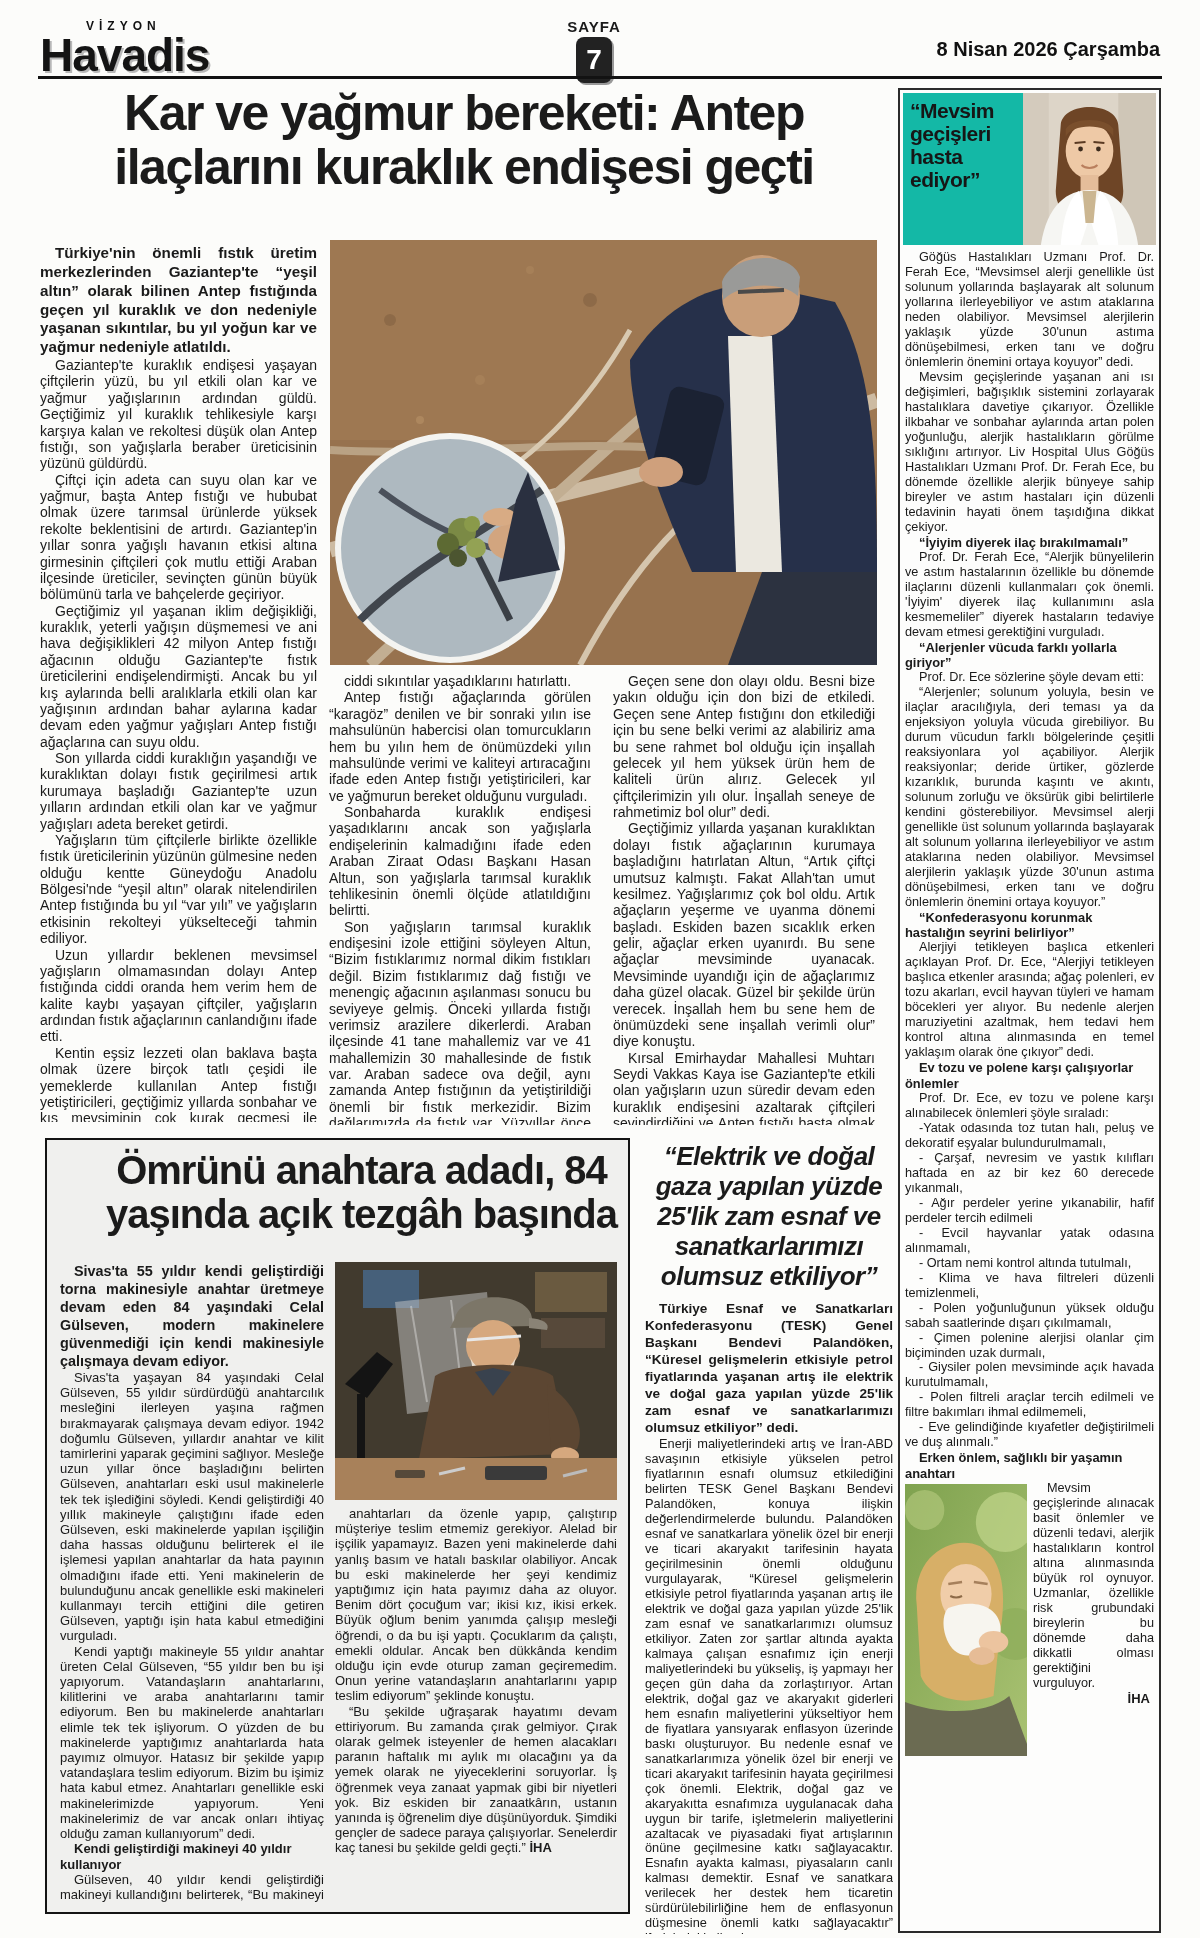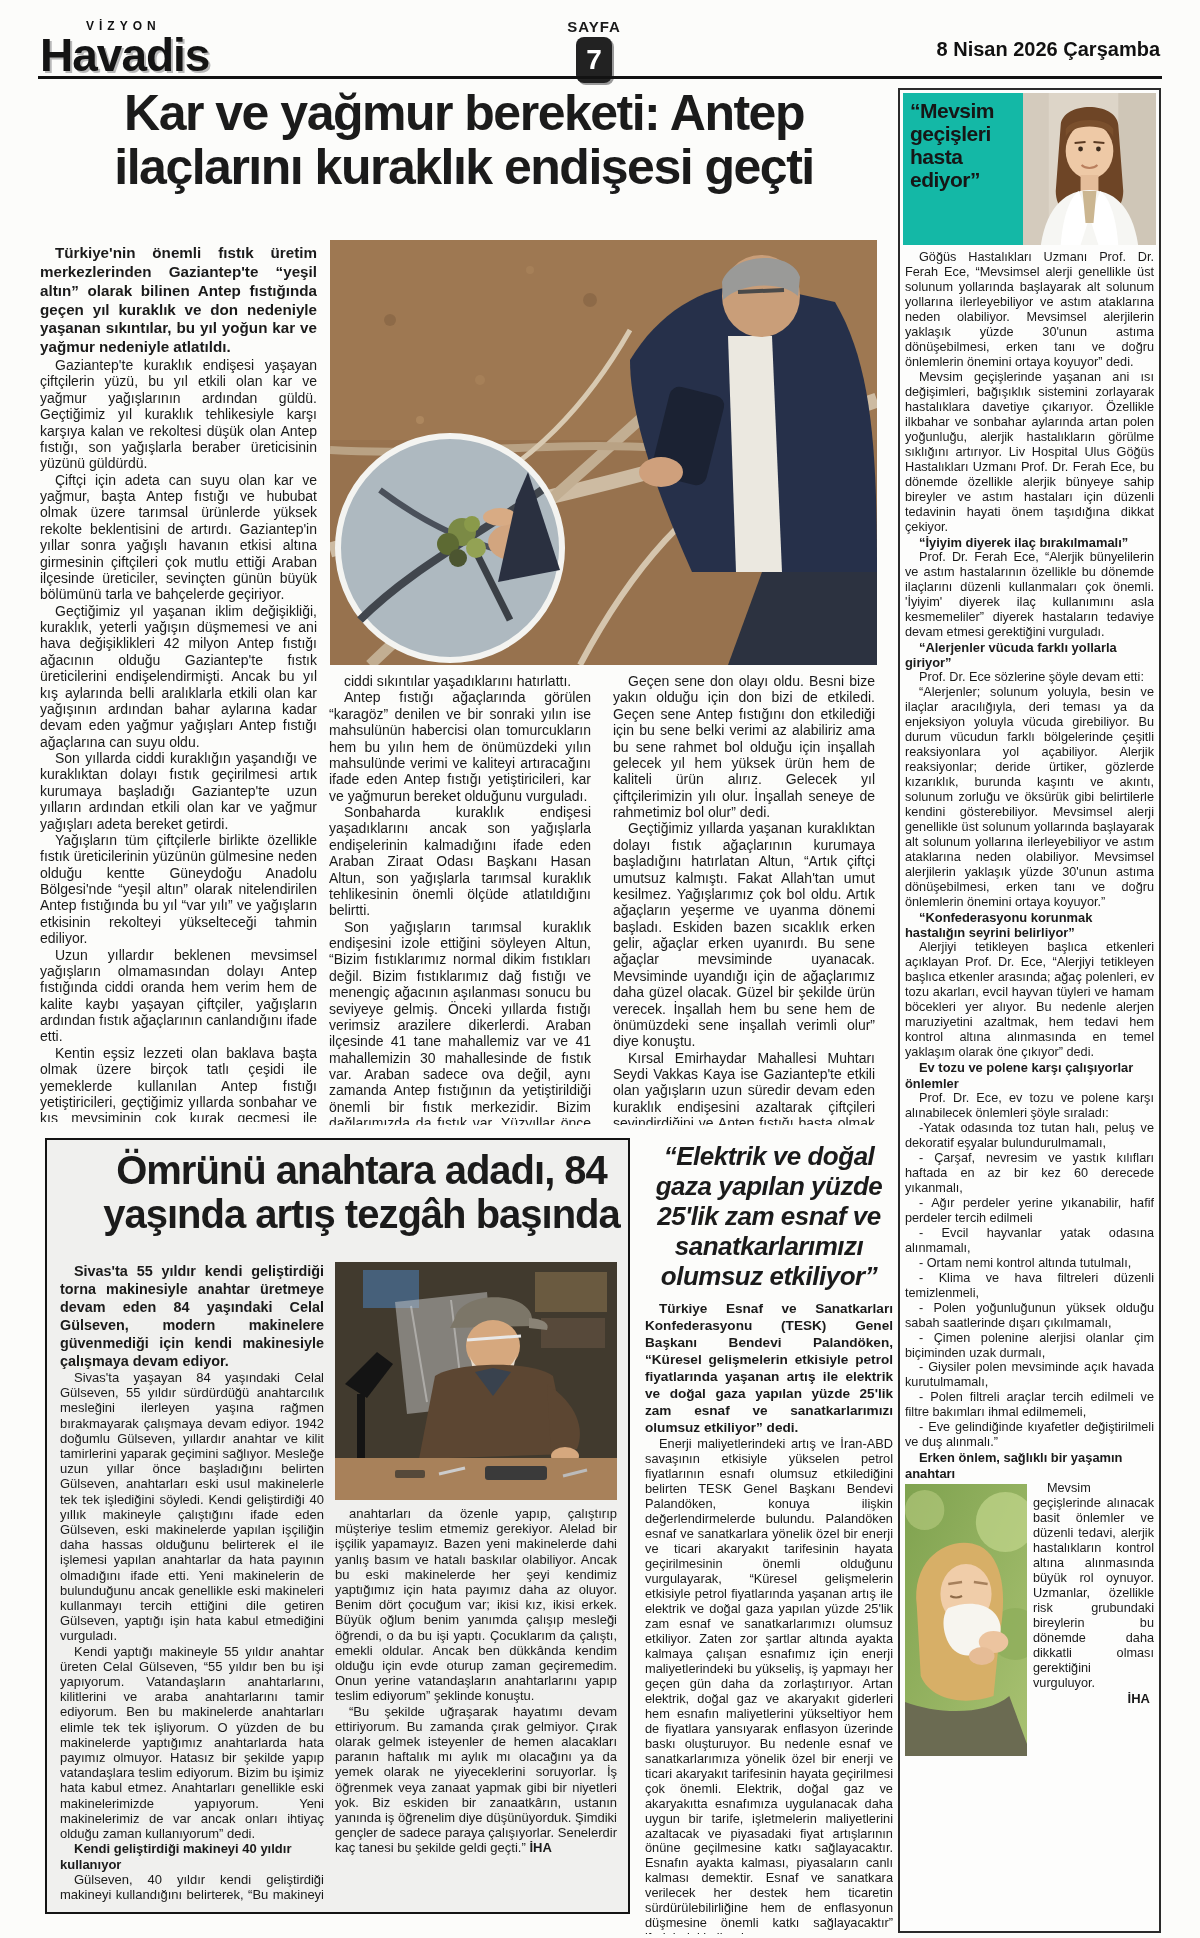--- a/index.html
+++ b/index.html
@@ -222,21 +222,21 @@
         </div>
         <p>Mevsim geçişlerinde alınacak basit önlemler ve düzenli tedavi, alerjik hastalıkların kontrol altına alınmasında büyük rol oynuyor. Uzmanlar, özellikle risk grubundaki bireylerin bu dönemde daha dikkatli olması gerektiğini vurguluyor.</p>
         <div class="sb-credit">İHA</div>
       </div>
     </div>
   </div>
 
   <div class="abs kbox">
     <div class="khead">
       <div>Ömrünü anahtara adadı, 84</div>
-      <div>yaşında artış tezgâh başında</div>
+      <div>yaşında açık tezgâh başında</div>
     </div>
     <div class="kcolA">
       <p class="klead">Sivas'ta 55 yıldır kendi geliştirdiği torna makinesiyle anahtar üretmeye devam eden 84 yaşındaki Celal Gülseven, modern makinelere güvenmediği için kendi makinesiyle çalışmaya devam ediyor.</p>
       <p>Sivas'ta yaşayan 84 yaşındaki Celal Gülseven, 55 yıldır sürdürdüğü anahtarcılık mesleğini ilerleyen yaşına rağmen bırakmayarak çalışmaya devam ediyor. 1942 doğumlu Gülseven, yıllardır anahtar ve kilit tamirlerini yaparak geçimini sağlıyor. Mesleğe uzun yıllar önce başladığını belirten Gülseven, anahtarları eski usul makinelerle tek tek işlediğini söyledi. Kendi geliştirdiği 40 yıllık makineyle çalıştığını ifade eden Gülseven, eski makinelerde yapılan işçiliğin daha hassas olduğunu belirterek el ile işlemesi yapılan anahtarlar da hata payının olmadığını ifade etti. Yeni makinelerin de bulunduğunu ancak genellikle eski makineleri kullanmayı tercih ettiğini dile getiren Gülseven, yaptığı işin hata kabul etmediğini vurguladı.</p>
       <p>Kendi yaptığı makineyle 55 yıldır anahtar üreten Celal Gülseven, “55 yıldır ben bu işi yapıyorum. Vatandaşların anahtarlarını, kilitlerini ve araba anahtarlarını tamir ediyorum. Ben bu makinelerde anahtarları elimle tek tek işliyorum. O yüzden de bu makinelerde yaptığımız anahtarlarda hata payımız olmuyor. Hatasız bir şekilde yapıp vatandaşlara teslim ediyorum. Bizim bu işimiz hata kabul etmez. Anahtarları genellikle eski makinelerimizde yapıyorum. Yeni makinelerimiz de var ancak onları ihtiyaç olduğu zaman kullanıyorum” dedi.</p>
       <p class="subh">Kendi geliştirdiği makineyi 40 yıldır kullanıyor</p>
       <p>Gülseven, 40 yıldır kendi geliştirdiği makineyi kullandığını belirterek, “Bu makineyi ben yaptım, 1986 tarihli. Ben genellikle bu makineyle çalışıyorum. Eski makinelerimizde yaptığımız işler milimetrik olduğu için hata kabul etmez. O yüzden bu makinelerle yaptığımız</p>
     </div>
     <div class="kcolB">
       <div class="kphoto photo">

